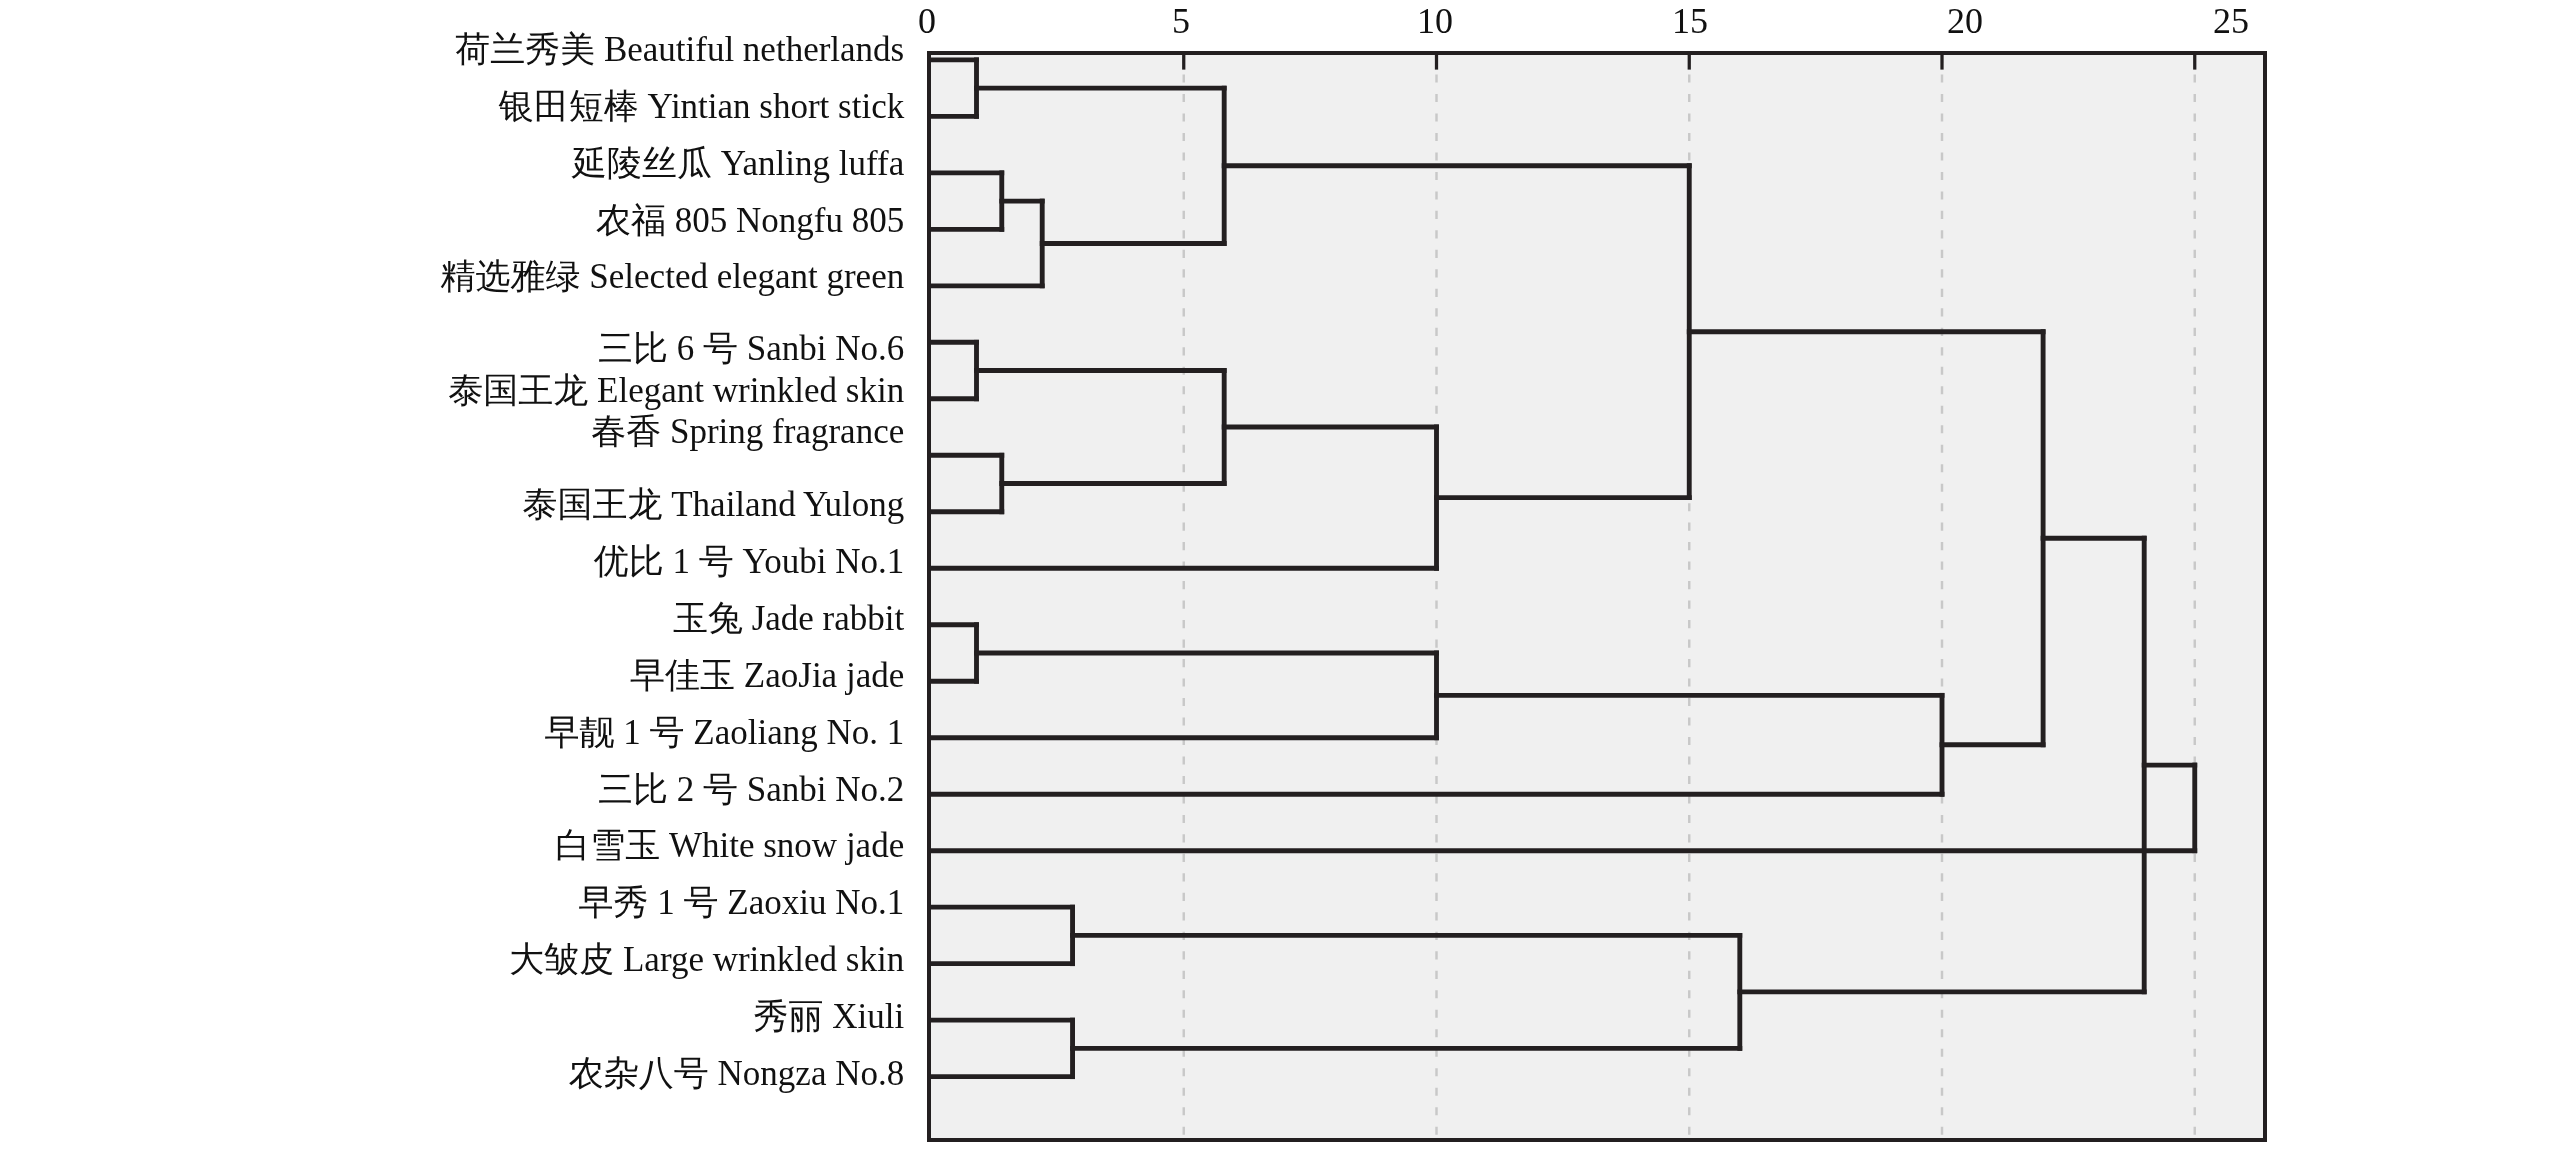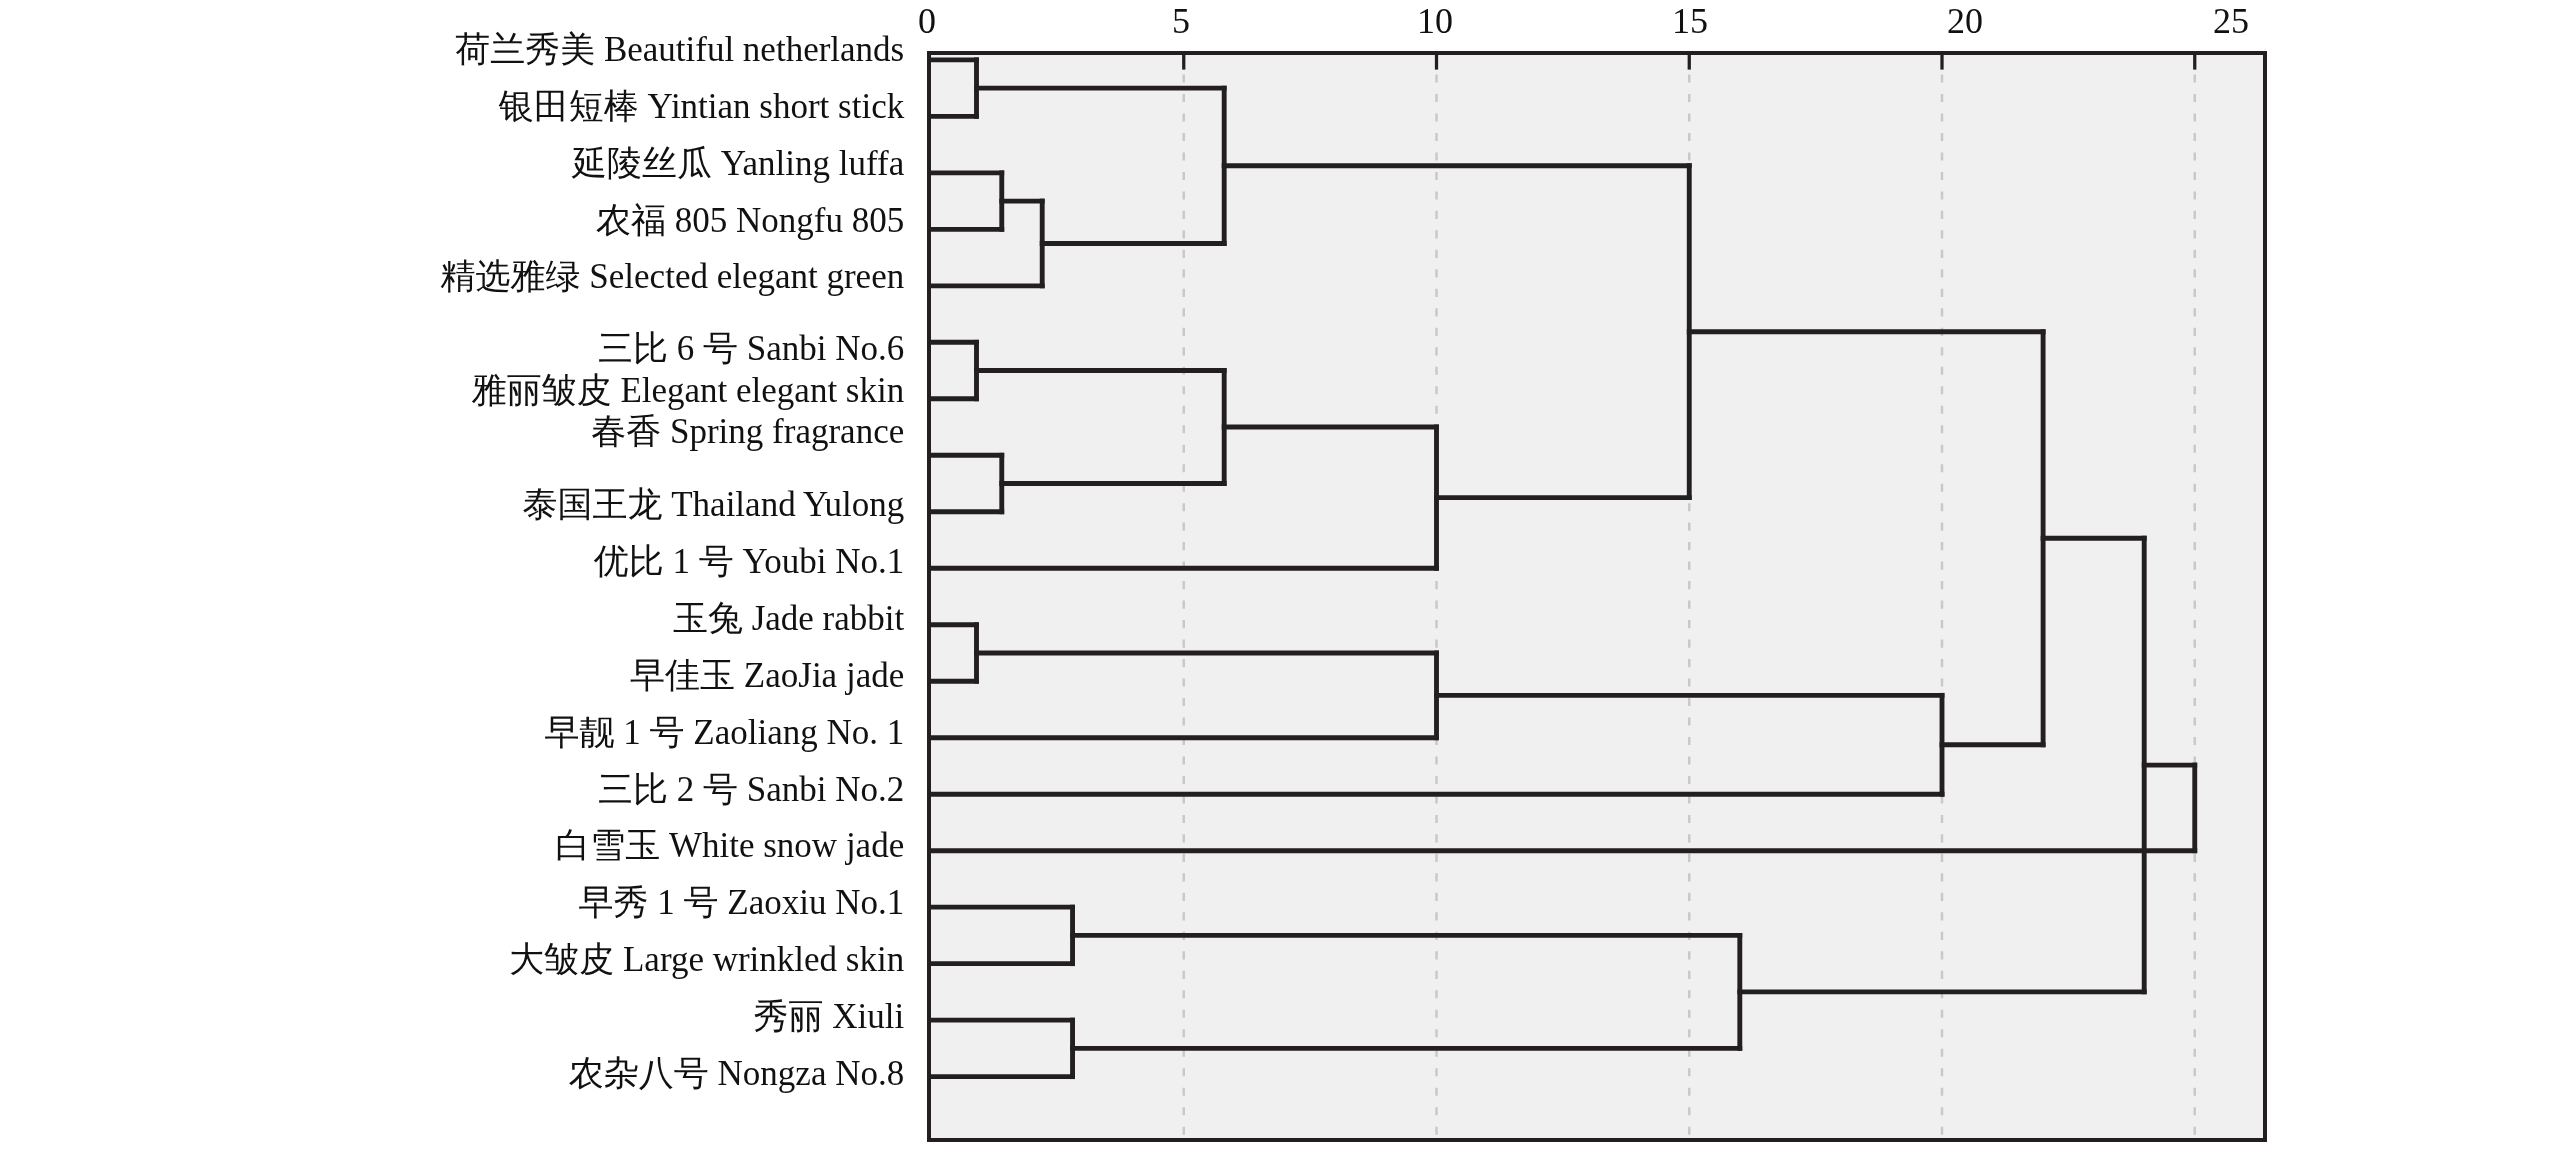--- a/index.html
+++ b/index.html
@@ -75,21 +75,21 @@
 
 <div id="figure">
 
   <div id="labels">
       <div class="leaf-label" style="top: 89px;">银田短棒 Yintian short stick</div>
       <div class="leaf-label" style="top: 32px;">荷兰秀美 Beautiful netherlands</div>
       <div class="leaf-label" style="top: 146px;">延陵丝瓜 Yanling luffa</div>
       <div class="leaf-label" style="top: 203px;">农福 805 Nongfu 805</div>
       <div class="leaf-label" style="top: 259px;">精选雅绿 Selected elegant green</div>
       <div class="leaf-label" style="top: 316px; margin-top: 15px;">三比 6 号 Sanbi No.6</div>
-      <div class="leaf-label" style="top: 373px;">雅丽皱皮 Elegant elegant skin</div>
+      <div class="leaf-label" style="top: 373px;">泰国王龙 Elegant wrinkled skin</div>
       <div class="leaf-label" style="top: 414px;">春香 Spring fragrance</div>
       <div class="leaf-label" style="top: 487px;">泰国王龙 Thailand Yulong</div>
       <div class="leaf-label" style="top: 544px;">优比 1 号 Youbi No.1</div>
       <div class="leaf-label" style="top: 601px;">玉兔 Jade rabbit</div>
       <div class="leaf-label" style="top: 658px;">早佳玉 ZaoJia jade</div>
       <div class="leaf-label" style="top: 715px;">早靓 1 号 Zaoliang No. 1</div>
       <div class="leaf-label" style="top: 772px;">三比 2 号 Sanbi No.2</div>
       <div class="leaf-label" style="top: 828px;">白雪玉 White snow jade</div>
       <div class="leaf-label" style="top: 885px;">早秀 1 号 Zaoxiu No.1</div>
       <div class="leaf-label" style="top: 942px;">大皱皮 Large wrinkled skin</div>

